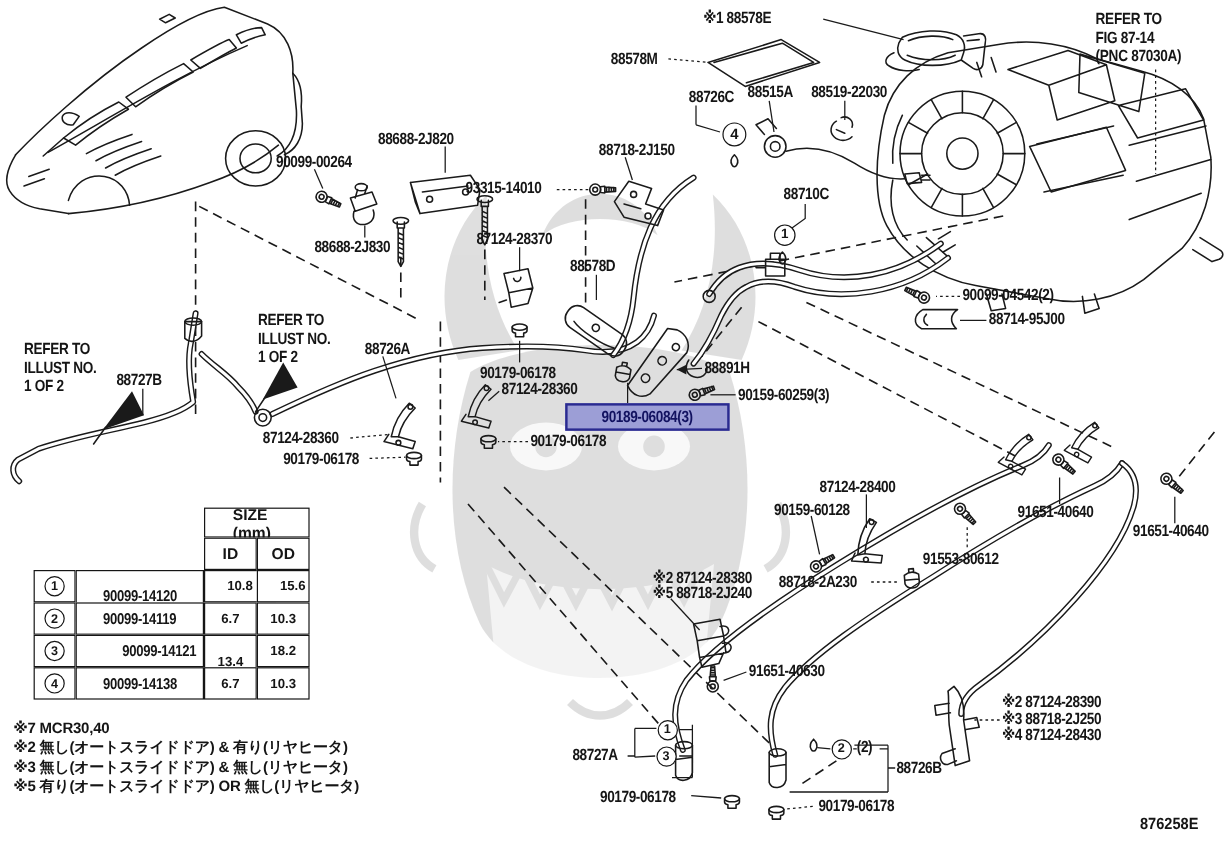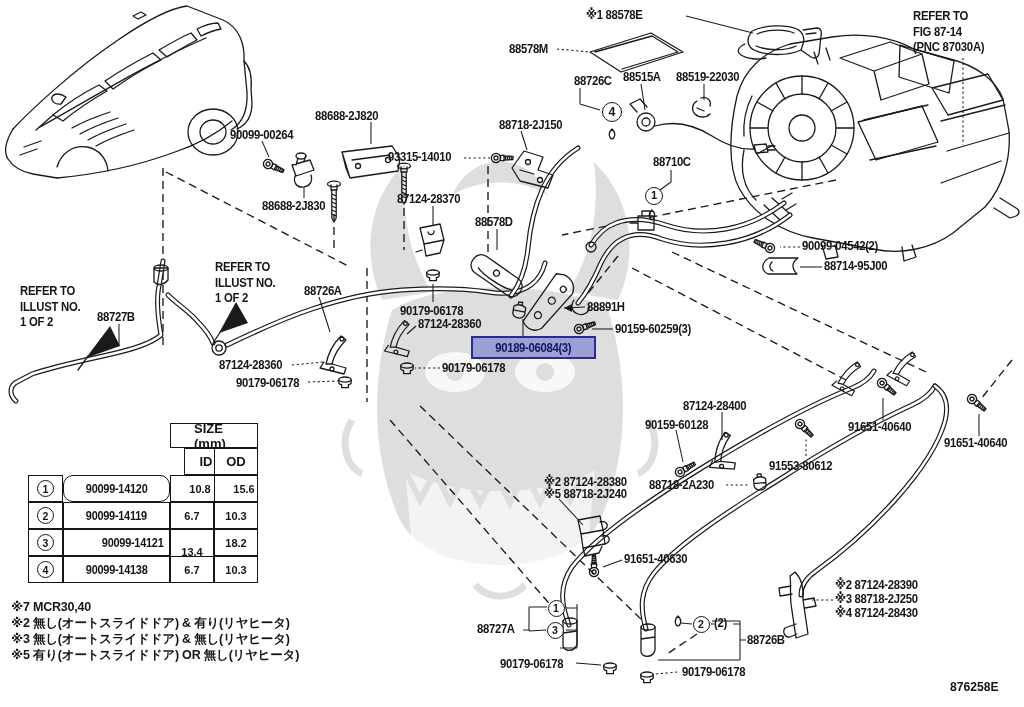--- a/index.html
+++ b/index.html
@@ -6,21 +6,21 @@
 html,body{background:#fff}
 #canvas{position:relative;width:1024px;height:707px;background:#fff;overflow:hidden;
   font-family:"Liberation Sans","DejaVu Sans",sans-serif;color:#151515}
 #art{position:absolute;left:0;top: 0;width:1024px;height:707px}
 .plabel{position:absolute;font-weight:bold;font-size:13.5px;letter-spacing:-0.4px;line-height:1.05;
   white-space:nowrap;transform:scaleX(.84);transform-origin:0 0;color:#151515}
 .cmarker{position:absolute;border:1.7px solid #151515;border-radius:50%;background:#fff;
   display:flex;align-items:center;justify-content:center;font-weight:bold;color:#151515;line-height:1}
 .refnote{position:absolute;font-weight:bold;font-size:13.5px;letter-spacing:-0.3px;line-height:15.5px;
   transform:scaleX(.84);transform-origin:0 0;white-space:nowrap}
-#highlight-label{position:absolute;left:471px;top:336px;width:125px;height:23px;
+#highlight-label{position:absolute;left:471px;top:336px;width:137px;height:23px;
   background:var(--highlight-bg,#9c9ed6);border:2px solid var(--highlight-border,#2a2a90);
   color:var(--highlight-text,#121260);display:flex;align-items:center;justify-content:center;
   font-weight:bold;font-size:13.5px;letter-spacing:-0.4px}
 #highlight-label span{transform:scaleX(.84);white-space:nowrap}
 #size-table{position:absolute;left:28px;top:423px;width:233px;height:162px}
 .tcell{position:absolute;border:1.4px solid #151515;display:flex;align-items:center;justify-content:center;
   font-weight:bold;background:#fff}
 .thead{font-size:13px}
 .tval{font-size:11px}
 .tscale{transform:scaleX(.84);white-space:nowrap;font-size:13px;letter-spacing:-0.3px}
@@ -307,26 +307,26 @@
   <path class="thin" d="M711,624 L714,624 M733,624 L740,624 M681,623 L692,624"></path>
 </g>
 </svg>
 
 <div id="highlight-label">
   <span>90189-06084(3)</span>
 </div>
 
 <div id="size-table">
       <div class="tcell thead" style="left: 142px; top: 0px; width: 88px; height: 25px; padding-left: 23px;">SIZE (mm)</div>
-      <div class="tcell thead" style="left: 156px; top: 25px; width: 44px; height: 27px;">ID</div>
+      <div class="tcell thead" style="left: 142px; top: 25px; width: 44px; height: 27px;">ID</div>
       <div class="tcell thead" style="left: 186px; top: 25px; width: 44px; height: 27px;">OD</div>
       <div class="tcell" style="left: 0px; top: 52px; width: 35px; height: 27px;">
         <span class="tmark">1</span>
       </div>
-      <div class="tcell" style="left: 35px; top: 52px; width: 107px; height: 27px; border-radius: 10px;">
+      <div class="tcell" style="left: 35px; top: 52px; width: 107px; height: 43px;">
         <span class="tscale">90099-14120</span>
       </div>
       <div class="tcell tval" style="left: 142px; top: 52px; width: 60px; height: 27px;">10.8</div>
       <div class="tcell tval" style="left: 186px; top: 52px; width: 44px; height: 27px; padding-left: 16px;">15.6</div>
       <div class="tcell" style="left: 0px; top: 79px; width: 35px; height: 27px;">
         <span class="tmark">2</span>
       </div>
       <div class="tcell" style="left: 35px; top: 79px; width: 107px; height: 27px;">
         <span class="tscale">90099-14119</span>
       </div>

